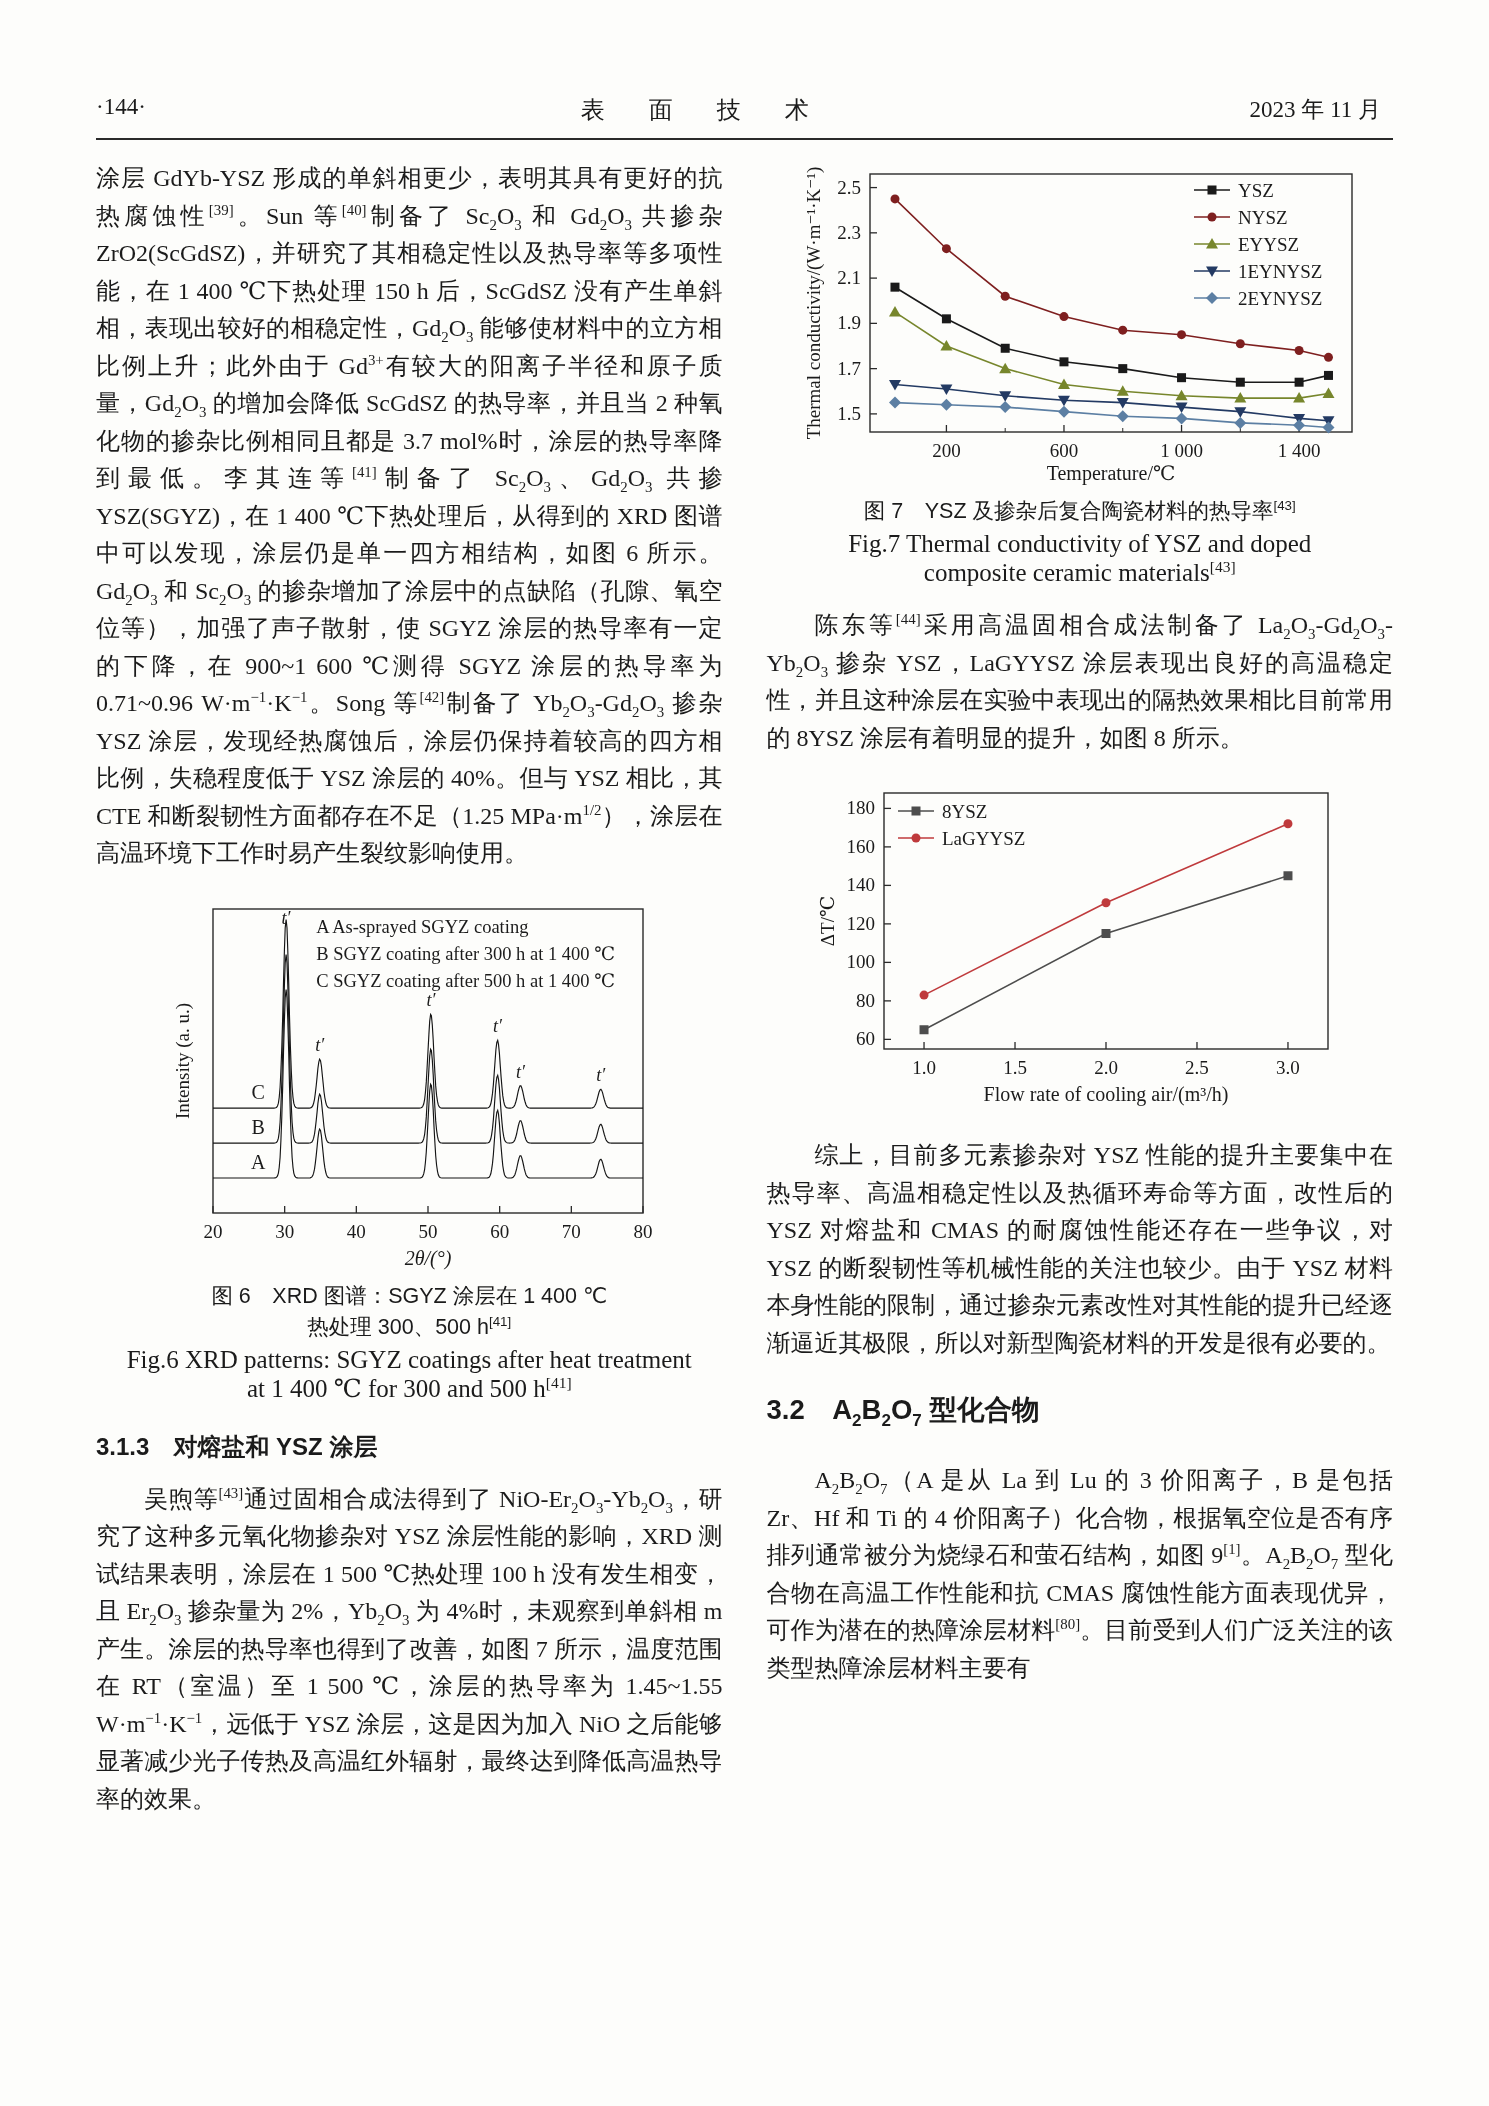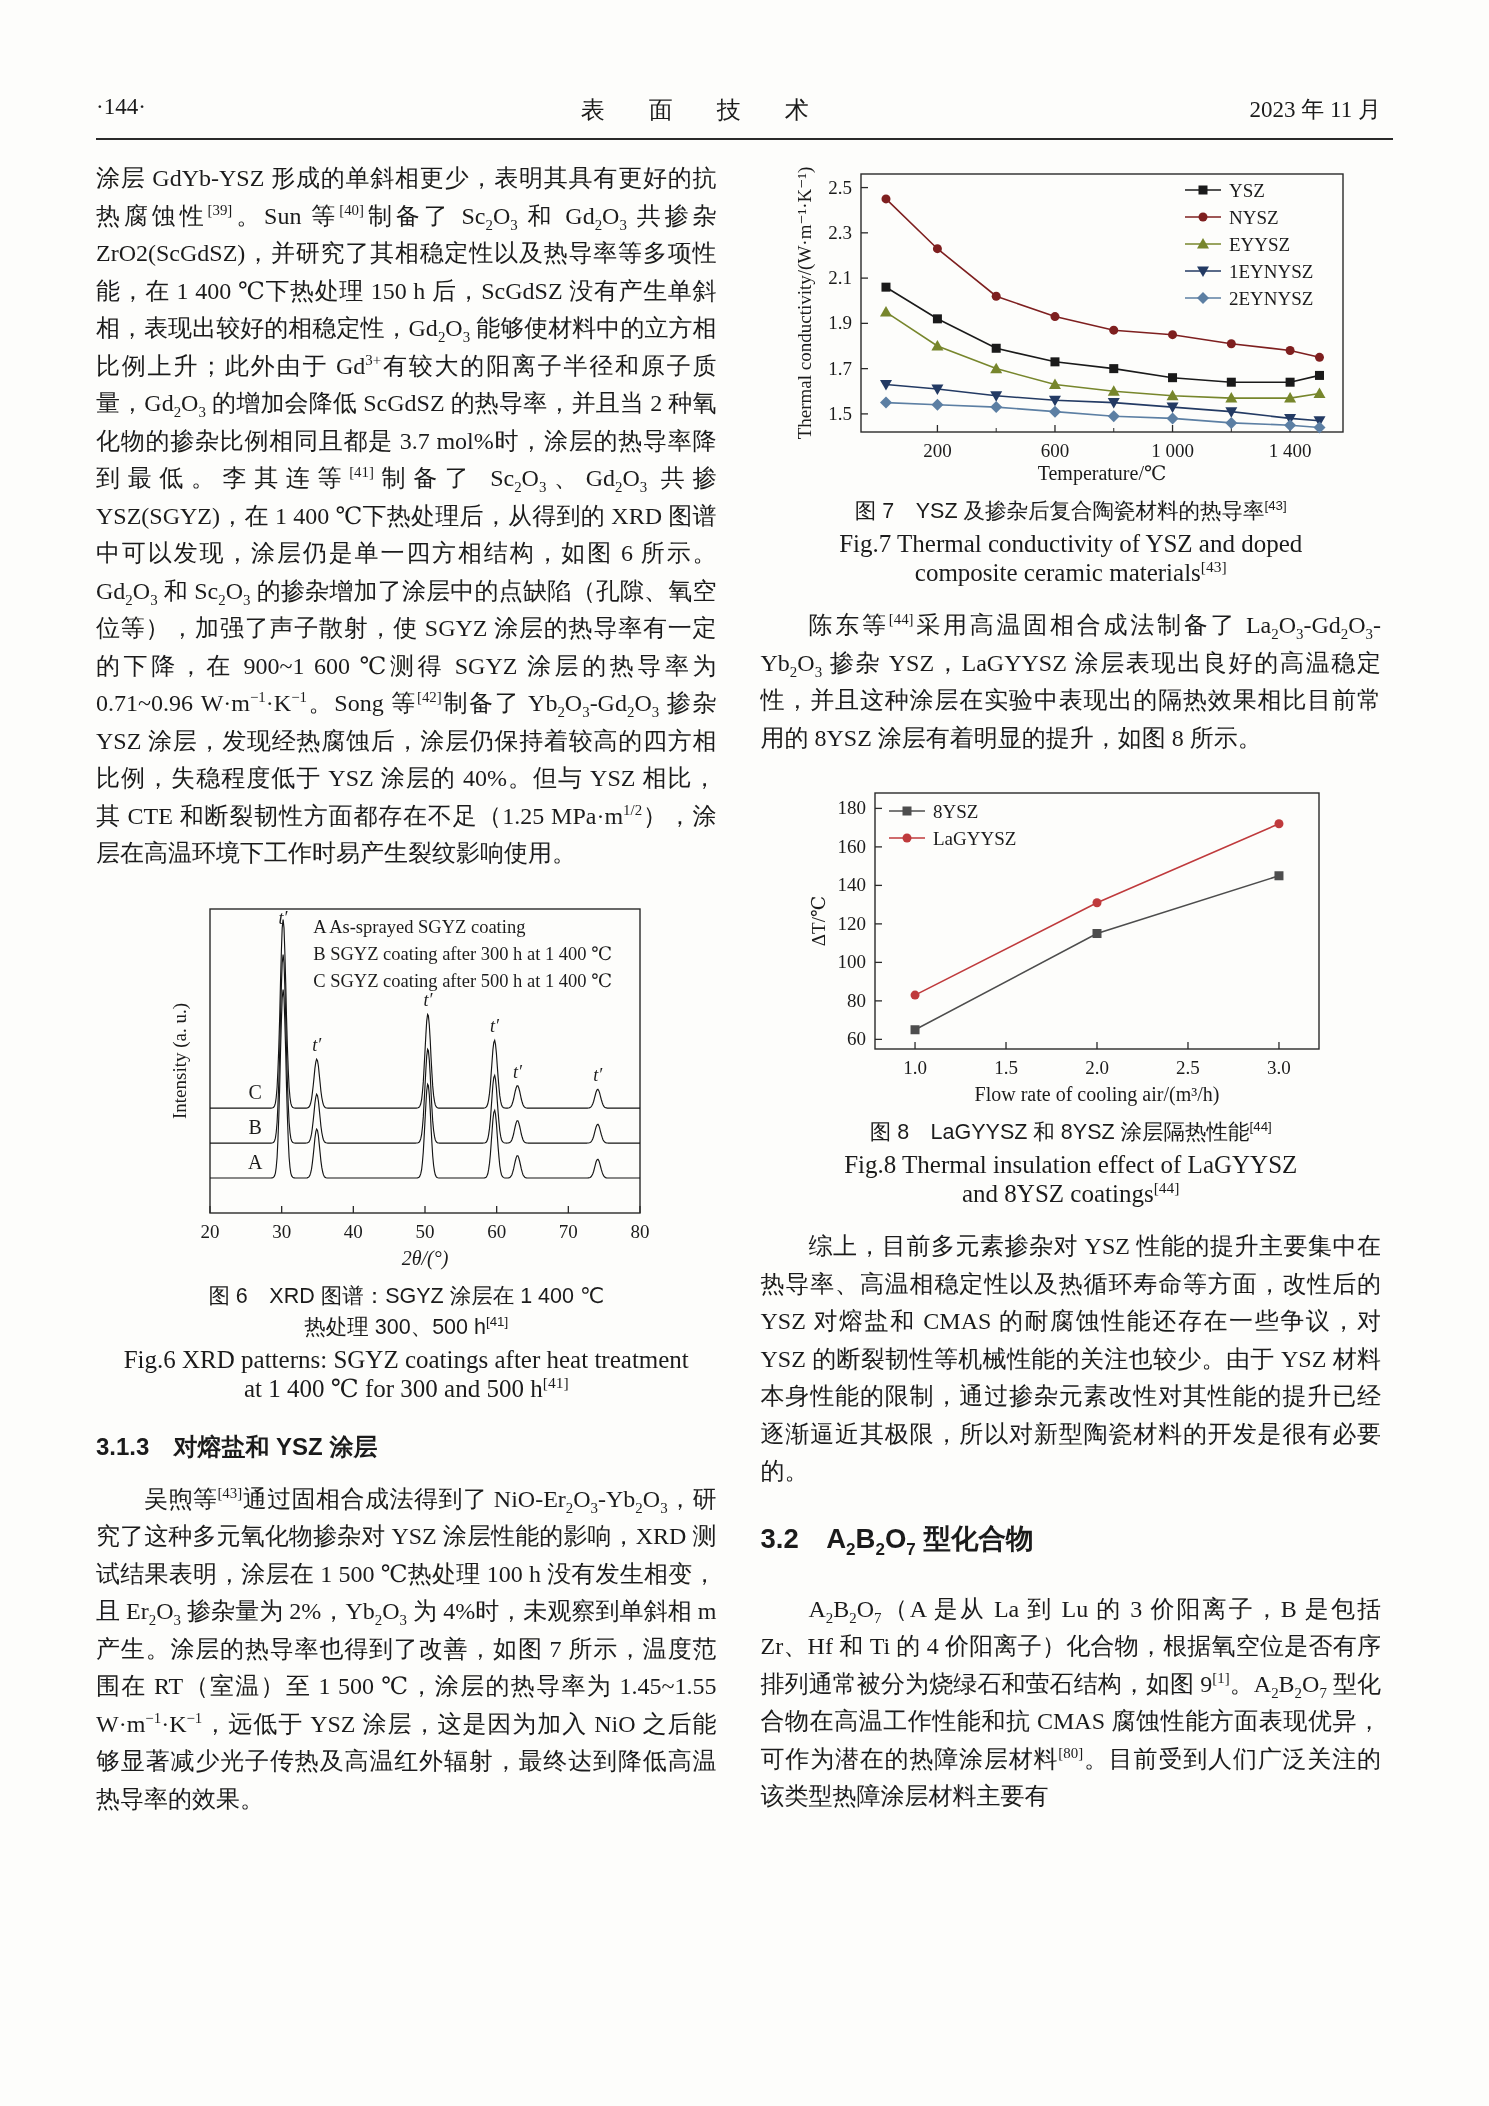--- a/index.html
+++ b/index.html
@@ -1,21 +1,21 @@
 <!DOCTYPE html>
 <html><head>
 <meta charset="utf-8">
 <style>
   html,body{margin:0;padding:0}
   body{width:1489px;height:2106px;background:#fdfdfb;font-family:"Liberation Serif","DejaVu Serif",serif;color:#1b1b1b}
   .page{position:relative;width:1489px;height:2106px;overflow:hidden}
   .header{position:absolute;top:94px;left:96px;right:108px;display:flex;justify-content:space-between;align-items:flex-start;font-size:23px}
   .journal-title{font-size:24px;word-spacing:26px;letter-spacing:6px}
   .header-rule{position:absolute;top:138px;left:96px;right:96px;border-top:2px solid #2a2a2a}
-  .columns{position:absolute;top:160px;left:96px;right:108px;display:flex;gap:44px}
+  .columns{position:absolute;top:160px;left:96px;right:96px;display:flex;gap:44px}
   .col{width:629px}
   p.body{font-size:24px;line-height:37.5px;text-align:justify;text-justify:inter-ideograph;text-indent:2em;margin:0}
   p.no-indent{text-indent:0}
   sup{font-size:0.62em;line-height:0}
   sub{font-size:0.62em;line-height:0}
   figure.fig{margin:24px 0 20px;text-align:center}
   figure.fig.first{margin-top:2px}
   .chart{display:inline-block}
   figcaption .cap-cn{font-family:"Liberation Sans","DejaVu Sans",sans-serif;font-size:21.5px;line-height:31px;}
   figcaption .cap-en{font-size:25px;line-height:29px;margin-top:2px}
@@ -226,24 +226,20 @@
               <circle cx="114.03278688524588" cy="214.10526315789474" r="4.5" fill="#bf3a3c"></circle>
               <circle cx="295.99999999999994" cy="121.71428571428572" r="4.5" fill="#bf3a3c"></circle>
               <circle cx="477.96721311475403" cy="42.796992481203006" r="4.5" fill="#bf3a3c"></circle>
               <line x1="88" y1="30" x2="124" y2="30" stroke="#4d4d4d" stroke-width="1.6"></line>
               <rect x="101.5" y="25.5" width="9" height="9" fill="#4d4d4d"></rect>
               <text x="132" y="36.5" font-size="19" fill="#1b1b1b" font-family="&quot;Liberation Serif&quot;,&quot;DejaVu Serif&quot;,serif">8YSZ</text>
               <line x1="88" y1="57" x2="124" y2="57" stroke="#bf3a3c" stroke-width="1.6"></line>
               <circle cx="106" cy="57" r="4.5" fill="#bf3a3c"></circle>
               <text x="132" y="63.5" font-size="19" fill="#1b1b1b" font-family="&quot;Liberation Serif&quot;,&quot;DejaVu Serif&quot;,serif">LaGYYSZ</text>
             </svg></div>
-        <figcaption>
-          <div class="cap-cn">图 8　LaGYYSZ 和 8YSZ 涂层隔热性能<sup>[44]</sup></div>
-          <div class="cap-en">Fig.8 Thermal insulation effect of LaGYYSZ<br>and 8YSZ coatings<sup>[44]</sup></div>
-        </figcaption>
       </figure>
 
       <p class="body">综上，目前多元素掺杂对 YSZ 性能的提升主要集中在热导率、高温相稳定性以及热循环寿命等方面，改性后的 YSZ 对熔盐和 CMAS 的耐腐蚀性能还存在一些争议，对 YSZ 的断裂韧性等机械性能的关注也较少。由于 YSZ 材料本身性能的限制，通过掺杂元素改性对其性能的提升已经逐渐逼近其极限，所以对新型陶瓷材料的开发是很有必要的。</p>
 
       <h2 class="h2">3.2　A<sub>2</sub>B<sub>2</sub>O<sub>7</sub> 型化合物</h2>
 
       <p class="body">A<sub>2</sub>B<sub>2</sub>O<sub>7</sub>（A 是从 La 到 Lu 的 3 价阳离子，B 是包括 Zr、Hf 和 Ti 的 4 价阳离子）化合物，根据氧空位是否有序排列通常被分为烧绿石和萤石结构，如图 9<sup>[1]</sup>。A<sub>2</sub>B<sub>2</sub>O<sub>7</sub> 型化合物在高温工作性能和抗 CMAS 腐蚀性能方面表现优异，可作为潜在的热障涂层材料<sup>[80]</sup>。目前受到人们广泛关注的该类型热障涂层材料主要有</p>
     </div>
 
   </div>

